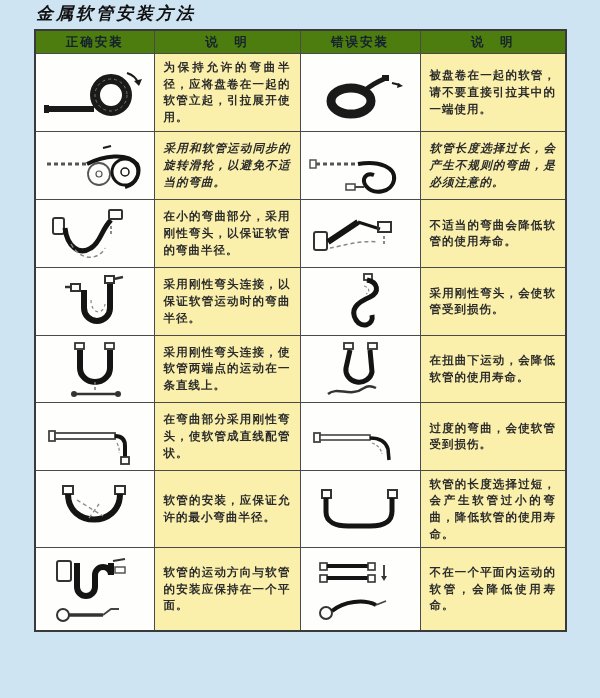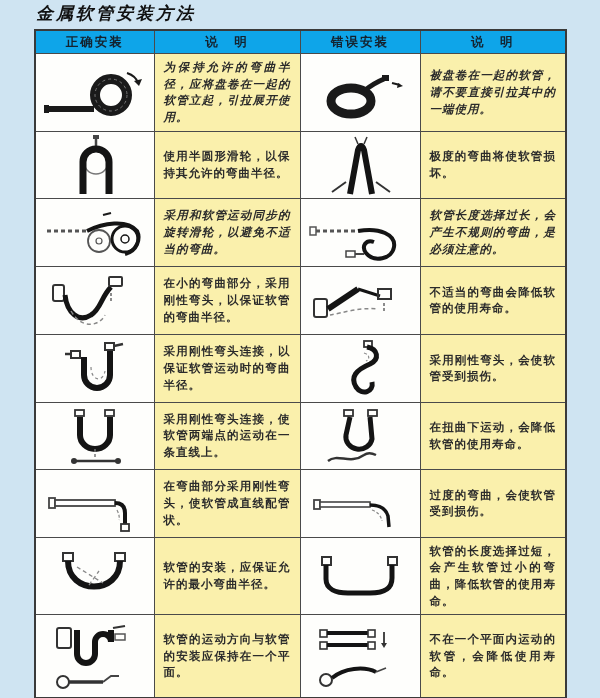--- a/index.html
+++ b/index.html
@@ -26,21 +26,21 @@
     width:531px;
     border:2px solid #3a3a3a;
     background:#fdfdfa;
   }
   .install-table th,.install-table td{
     border:1px solid #4a4a4a;
     padding:0;
   }
   .install-table th{
     height:22px;
-    background:#0ea5e9;
+    background:#4d7c0f;
     font-size:12.5px;
     font-weight:bold;
     letter-spacing:2px;
     color:#14222e;
   }
   td.pic{
     background:#fefefc;
     text-align:center;
     vertical-align:middle;
   }
@@ -48,21 +48,21 @@
     background:#faf0ac;
     padding:5px 9px;
     font-size:11.5px;
     font-weight:bold;
     color:#2b2b2b;
     line-height:1.45;
     letter-spacing:1px;
     text-align:justify;
     vertical-align:middle;
   }
-  tr.row-1{height:77px;font-style:italic;}
+  tr.row-1{height:77px;}
   tr.row-2{height:67px;}
   tr.row-3{height:68px;font-style:italic;}
   tr.row-4{height:68px;}
   tr.row-5{height:68px;}
   tr.row-6{height:67px;margin-top:32px;}
   tr.row-7{height:68px;}
   tr.row-8{height:67px;}
   tr.row-9{height:83px;}
   svg.ill{display:block;margin:0 auto;}
 </style>
@@ -104,41 +104,20 @@
           <ellipse cx="45" cy="42" rx="20" ry="13" fill="none" stroke="#1a1a1a" stroke-width="9"></ellipse>
           <path d="M58,32 Q68,24 78,20" fill="none" stroke="#1a1a1a" stroke-width="5"></path>
           <rect x="76" y="16" width="7" height="6" fill="#1a1a1a"></rect>
           <line x1="86" y1="24" x2="94" y2="26" stroke="#1a1a1a" stroke-width="2"></line>
           <path d="M97,27 l-6,2 1,-5 z" fill="#1a1a1a"></path>
         </svg>
       </td>
       <td class="txt">被盘卷在一起的软管，请不要直接引拉其中的一端使用。</td>
     </tr>
 
-    <tr class="row-2">
-      <td class="pic">
-        <svg class="ill" width="108" height="62" viewBox="0 0 108 62">
-          <line x1="55" y1="3" x2="55" y2="13" stroke="#444" stroke-width="2.5"></line>
-          <rect x="52" y="1" width="6" height="4" fill="#444"></rect>
-          <circle cx="55" cy="28" r="12" fill="none" stroke="#777" stroke-width="1.5"></circle>
-          <path d="M42,60 L42,28 A13,13 0 0 1 68,28 L68,60" fill="none" stroke="#141414" stroke-width="7"></path>
-        </svg>
-      </td>
-      <td class="txt">使用半圆形滑轮，以保持其允许的弯曲半径。</td>
-      <td class="pic">
-        <svg class="ill" width="108" height="62" viewBox="0 0 108 62">
-          <path d="M44,60 L52,16 Q55,8 58,16 L66,60" fill="none" stroke="#141414" stroke-width="6"></path>
-          <line x1="40" y1="48" x2="26" y2="58" stroke="#333" stroke-width="2"></line>
-          <line x1="70" y1="48" x2="84" y2="58" stroke="#333" stroke-width="2"></line>
-          <line x1="52" y1="10" x2="49" y2="3" stroke="#333" stroke-width="1.5"></line>
-          <line x1="58" y1="10" x2="61" y2="3" stroke="#333" stroke-width="1.5"></line>
-        </svg>
-      </td>
-      <td class="txt">极度的弯曲将使软管损坏。</td>
-    </tr>
 
     <tr class="row-3">
       <td class="pic">
         <svg class="ill" width="108" height="62" viewBox="0 0 108 62">
           <line x1="6" y1="30" x2="46" y2="30" stroke="#555" stroke-width="3" stroke-dasharray="4 3"></line>
           <circle cx="58" cy="40" r="11" fill="none" stroke="#555" stroke-width="1.8"></circle>
           <circle cx="58" cy="40" r="3" fill="none" stroke="#555" stroke-width="1.2"></circle>
           <circle cx="84" cy="38" r="13" fill="none" stroke="#141414" stroke-width="3"></circle>
           <circle cx="84" cy="38" r="4" fill="none" stroke="#141414" stroke-width="1.5"></circle>
           <path d="M46,30 C62,22 86,18 96,30 C100,38 96,50 84,53" fill="none" stroke="#141414" stroke-width="4"></path>

